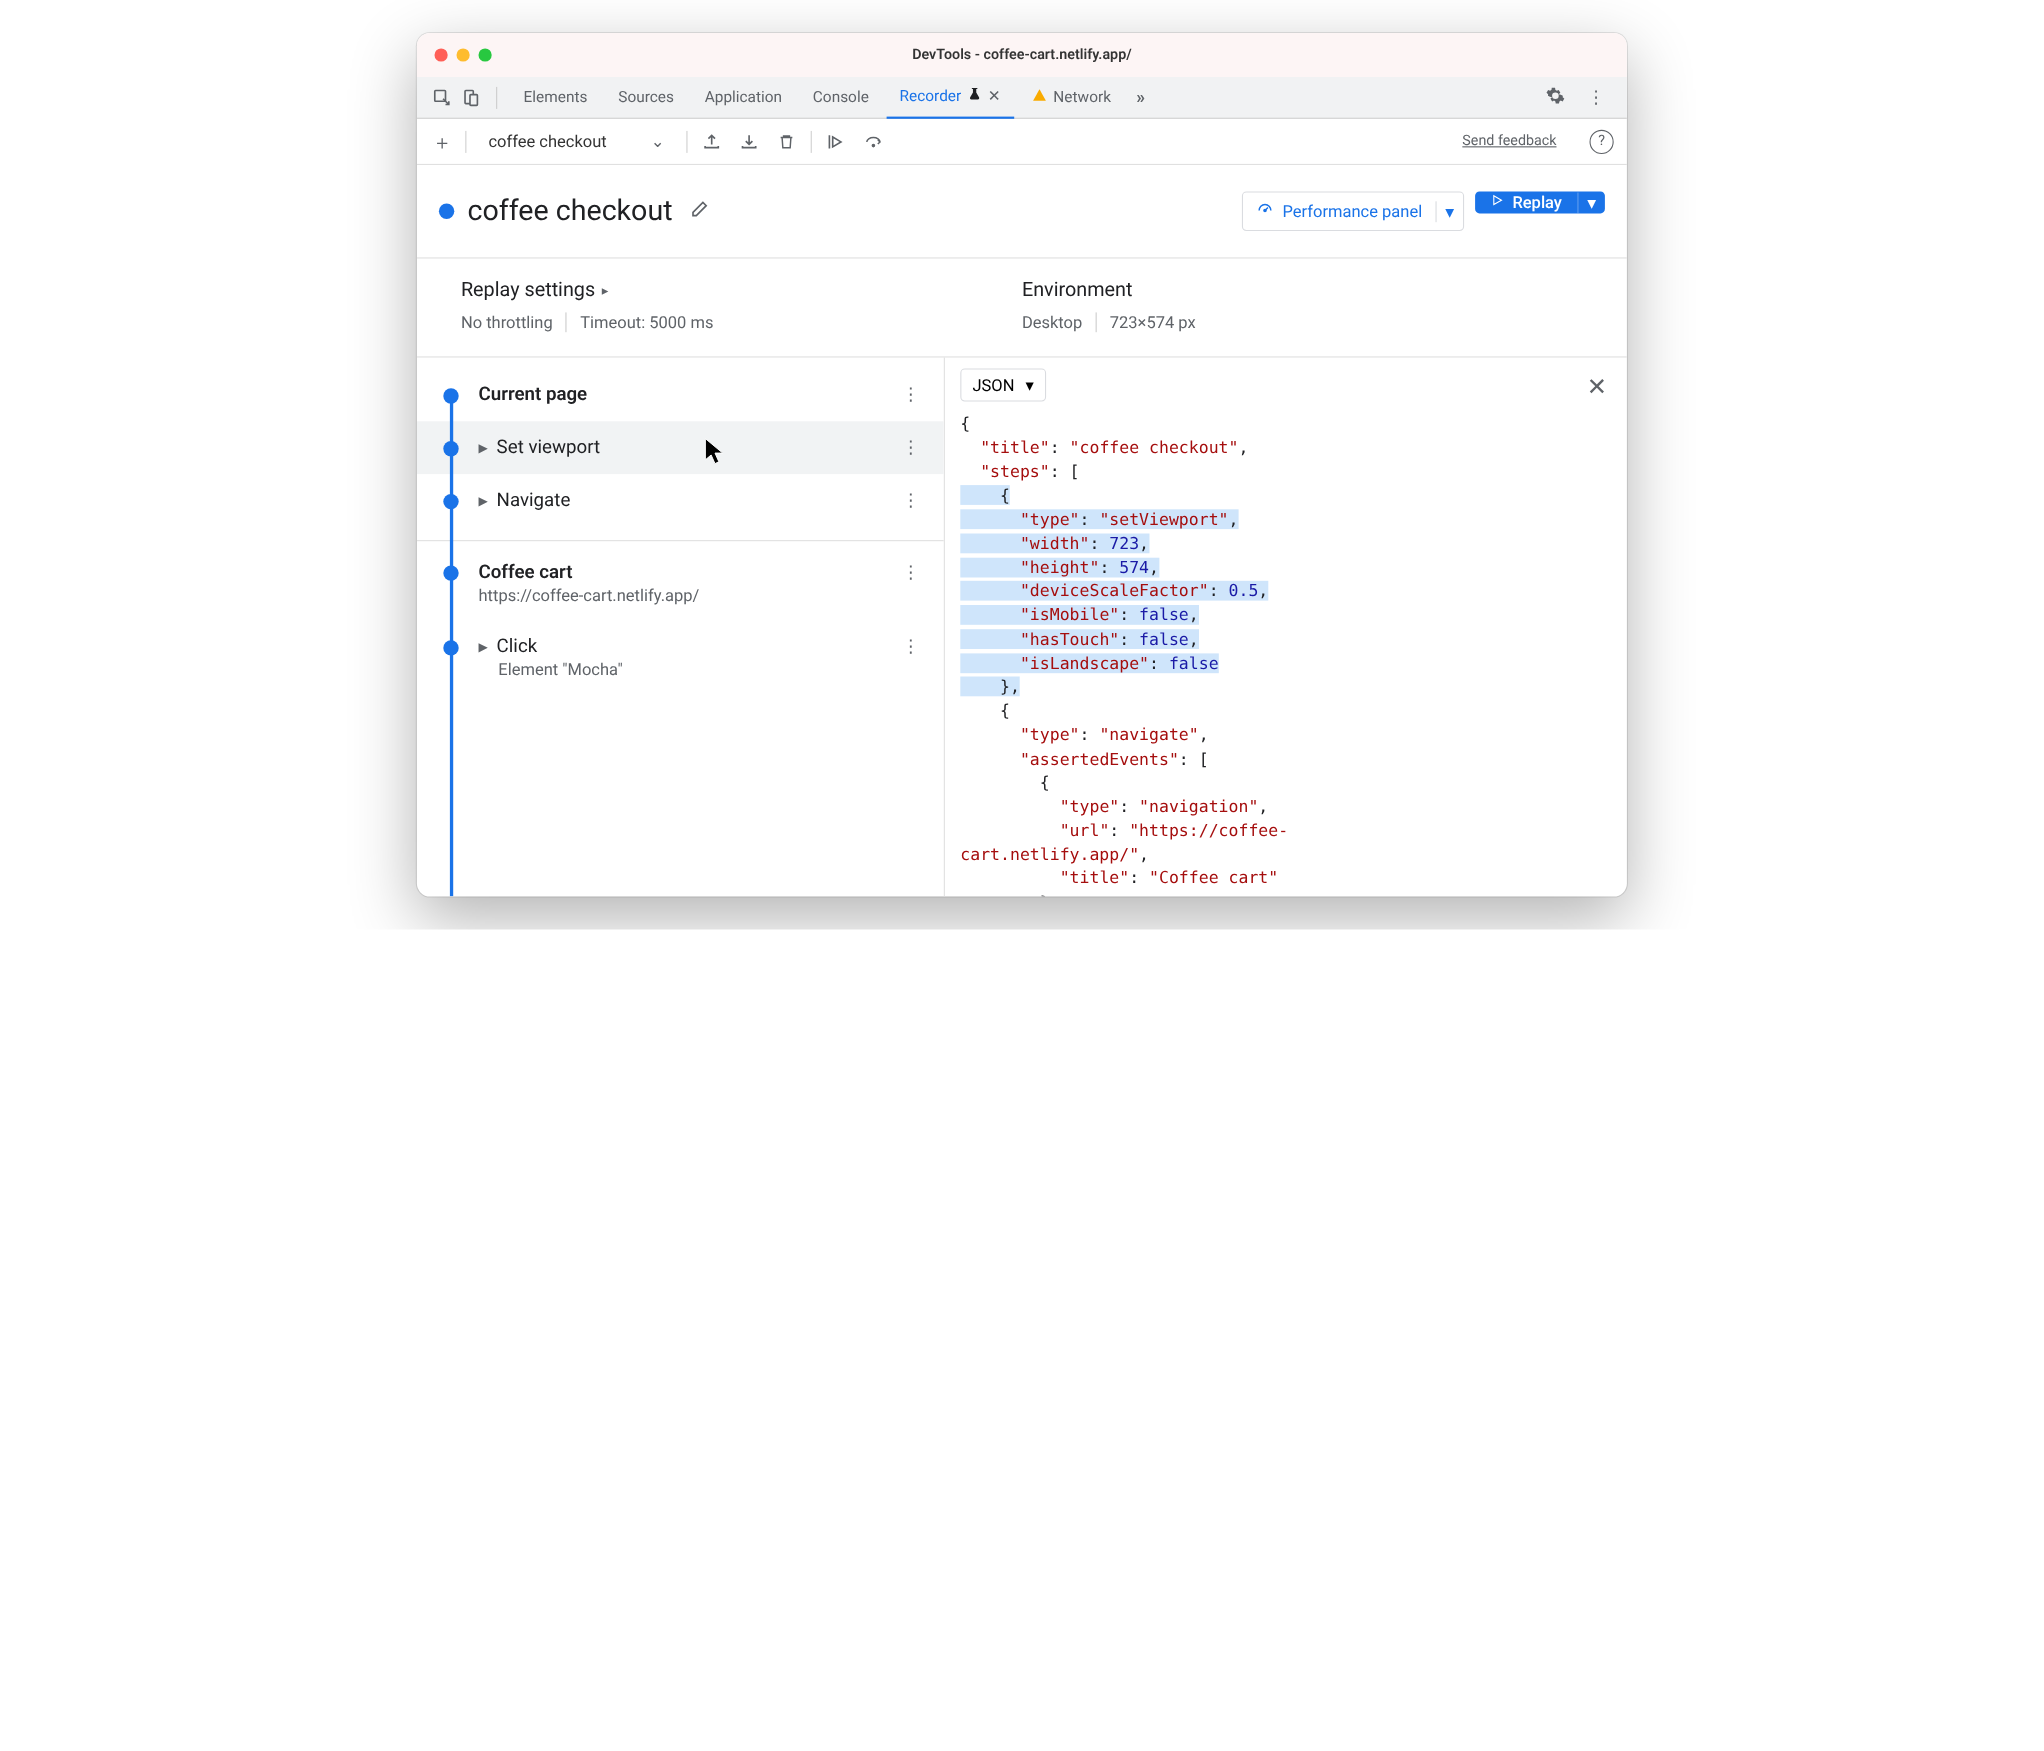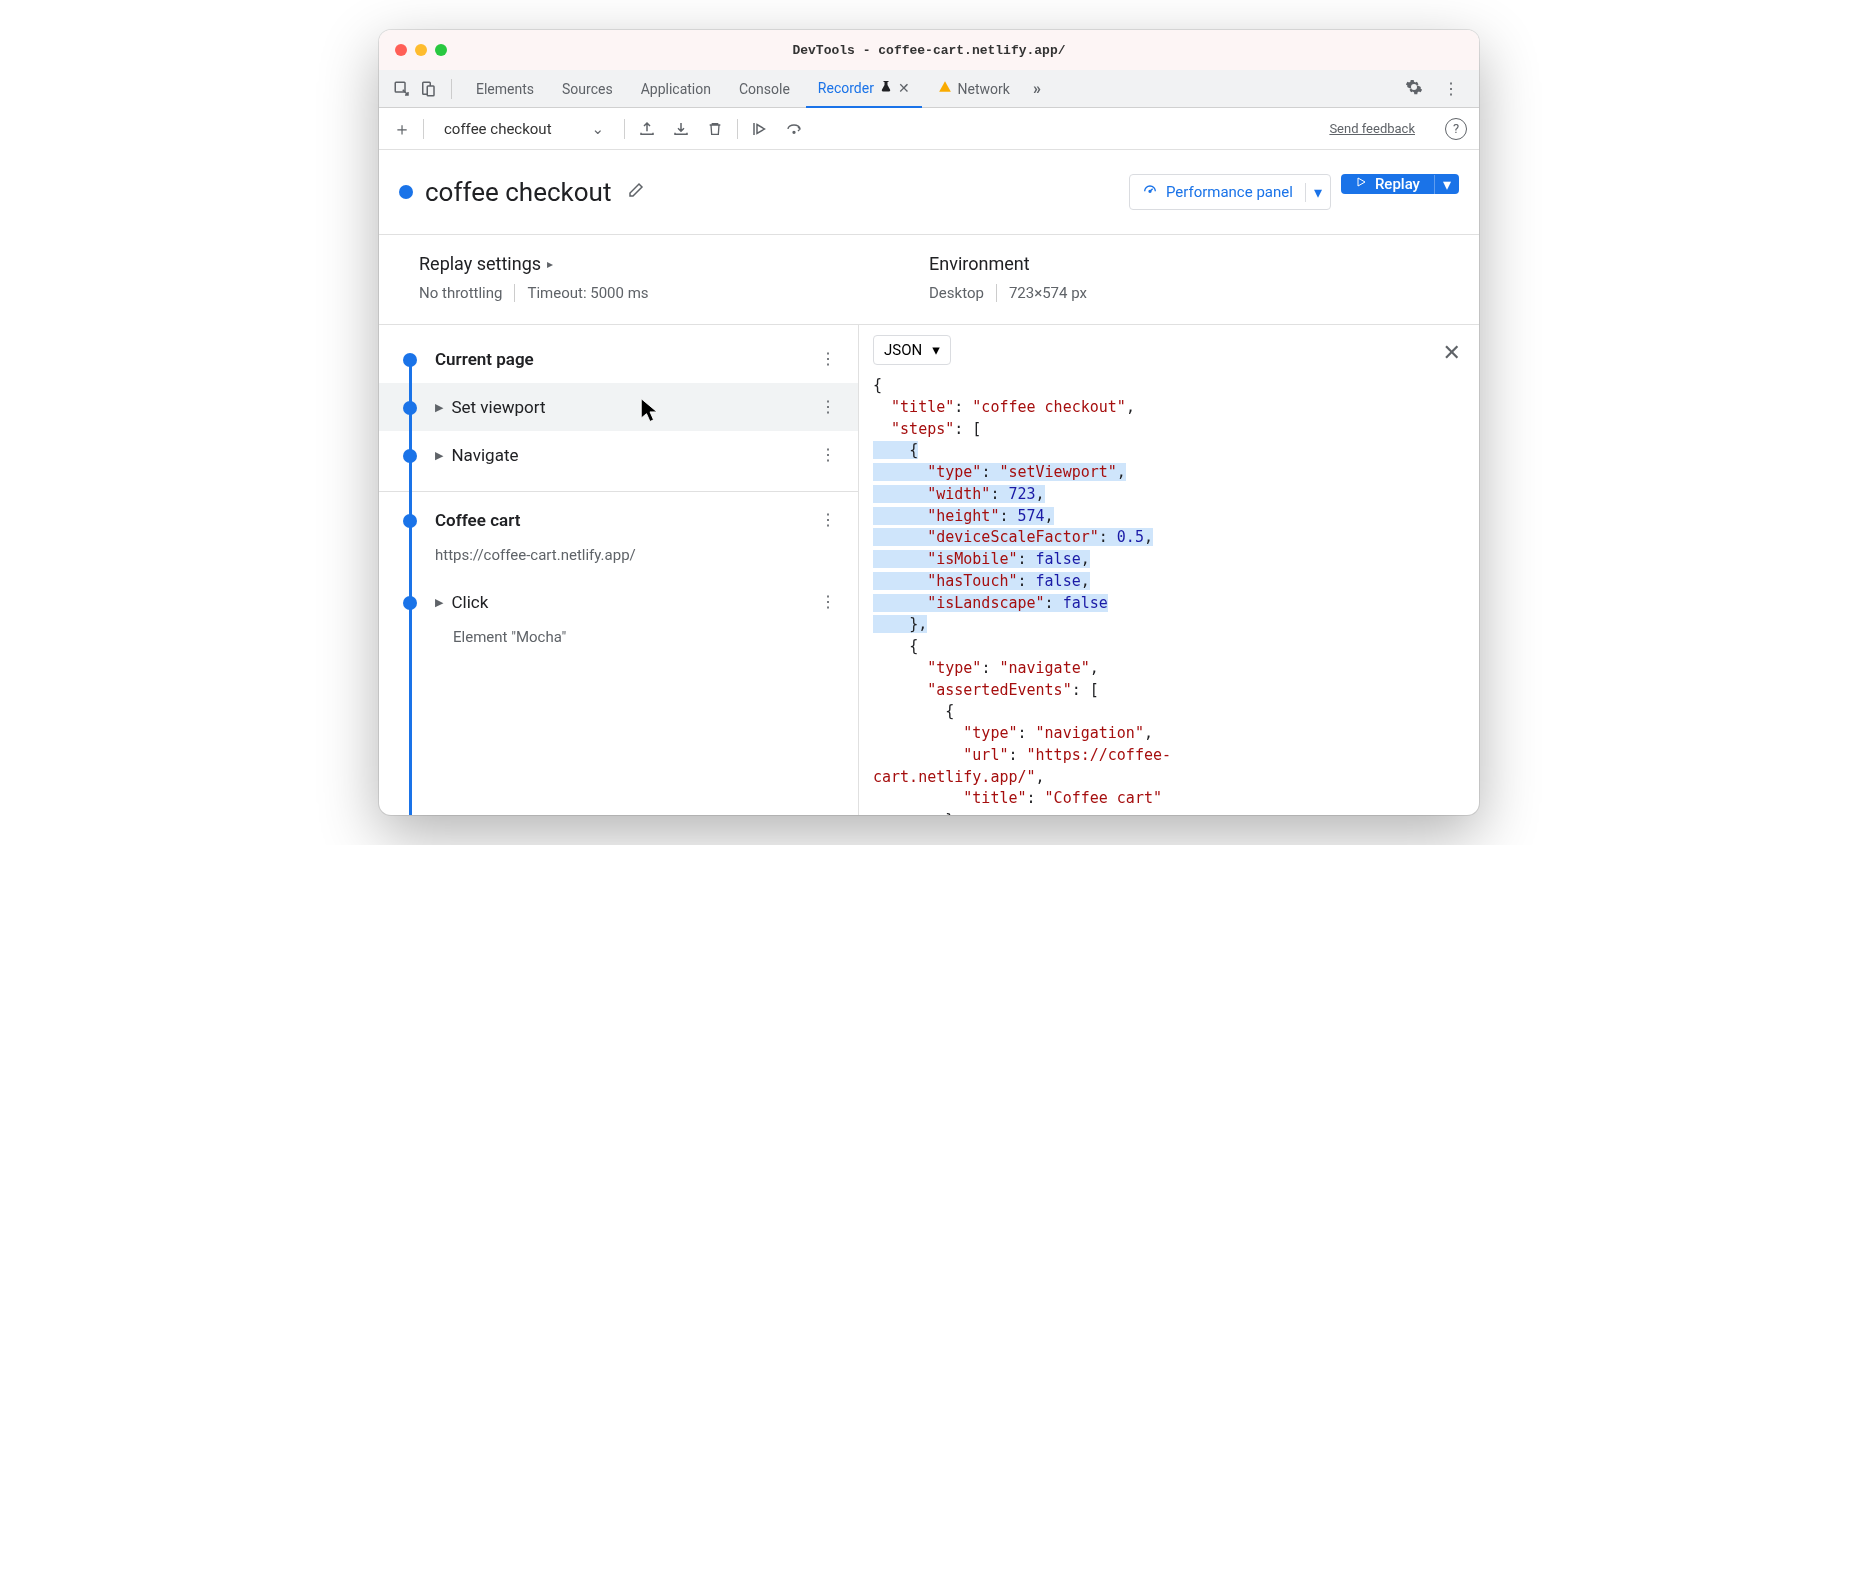--- a/index.html
+++ b/index.html
@@ -4,21 +4,21 @@
 <style>
 * { box-sizing: border-box; margin: 0; padding: 0; }
 body { font-family: -apple-system, BlinkMacSystemFont, "Segoe UI", Roboto, sans-serif; background: #fff; display: flex; justify-content: center; padding: 30px; }
 .window { width: 1100px; background: #fff; border-radius: 12px; box-shadow: 0 20px 60px rgba(0,0,0,0.3), 0 0 0 1px rgba(0,0,0,0.1); overflow: hidden; }
 .titlebar { height: 40px; background: linear-gradient(#fdf5f5, #fdf5f5); display: flex; align-items: center; padding: 0 16px; }
 .traffic { display: flex; gap: 8px; }
 .traffic span { width: 12px; height: 12px; border-radius: 50%; display: block; }
 .traffic .r { background: #ff5f57; }
 .traffic .y { background: #febc2e; }
 .traffic .g { background: #28c840; }
-.titlebar-title { flex: 1; text-align: center; font-size: 13px; color: #333; font-weight: 600; font-family: Liberation Mono, monospace; }
+.titlebar-title { flex: 1; text-align: center; font-size: 13px; color: #333; font-weight: 600; }
 .tabs-row { height: 38px; background: #f1f2f3; border-bottom: 1px solid #d0d0d0; display: flex; align-items: center; padding: 0 12px; gap: 4px; }
 .tool-icon { width: 22px; height: 22px; display: flex; align-items: center; justify-content: center; color: #5f6368; }
 .tabs-row .divider { width: 1px; height: 20px; background: #ccc; margin: 0 8px; }
 .tab { padding: 0 12px; height: 100%; display: flex; align-items: center; font-size: 14px; color: #5f6368; gap: 6px; }
 .tab.active { color: #1a73e8; border-bottom: 2px solid #1a73e8; height: 38px; }
 .warn-icon { color: #f9ab00; }
 .spacer { flex: 1; }
 .gear, .more-v { color: #5f6368; padding: 0 8px; }
 .toolbar2 { height: 42px; border-bottom: 1px solid #e0e0e0; display: flex; align-items: center; padding: 0 12px; gap: 10px; }
 .plus-btn { width: 22px; height: 22px; display: flex; align-items: center; justify-content: center; color: #5f6368; font-size: 18px; }
@@ -48,21 +48,21 @@
 .main-split { display: flex; height: 490px; }
 .steps-panel { width: 480px; border-right: 1px solid #e0e0e0; overflow: hidden; position: relative; }
 .steps-list { padding: 10px 0 0 0; }
 .step-row { display: flex; align-items: flex-start; padding: 14px 18px 14px 24px; position: relative; }
 .step-row.sel { background: #f1f3f4; }
 .step-row .bullet { width: 14px; height: 14px; background: #1a73e8; border-radius: 50%; margin-top: 4px; z-index: 2; position: relative; }
 .step-row .bullet.filled { background: #1a73e8; }
 .step-row .content { margin-left: 18px; flex: 1; }
 .step-row .content .lab { font-size: 17px; color: #202124; font-weight: 600; }
 .step-row .content .lab.norm { font-weight: 400; }
-.step-row .content .sub { font-size: 15px; color: #5f6368; margin-top: 16px; }
+.step-row .content .sub { font-size: 15px; color: #5f6368; margin-top: 2px; }
 .step-row .expand-tri { color: #5f6368; margin-right: 8px; font-size: 11px; }
 .step-row .dots { color: #5f6368; padding: 0 4px; }
 .timeline-line { position: absolute; left: 30px; top: 30px; bottom: 0; width: 3px; background: #1a73e8; z-index: 1; }
 .step-sep { border-top: 1px solid #e0e0e0; margin: 12px 0 4px 0; }
 .code-panel { flex: 1; display: flex; flex-direction: column; }
 .code-header { display: flex; align-items: flex-end; padding: 10px 14px; gap: 10px; }
 .json-select { border: 1px solid #dadce0; border-radius: 4px; padding: 5px 10px; font-size: 15px; display: flex; align-items: center; gap: 10px; }
 .close-x { margin-left: auto; font-size: 22px; color: #5f6368; padding: 0 4px; font-weight: 300; }
 .code-body { flex: 1; padding: 0 14px 10px 14px; font-family: "SF Mono", Menlo, Consolas, monospace; font-size: 15px; line-height: 1.45; overflow: hidden; white-space: pre; color: #202124; }
 .hl { background: #cfe5fb; display: inline; }

